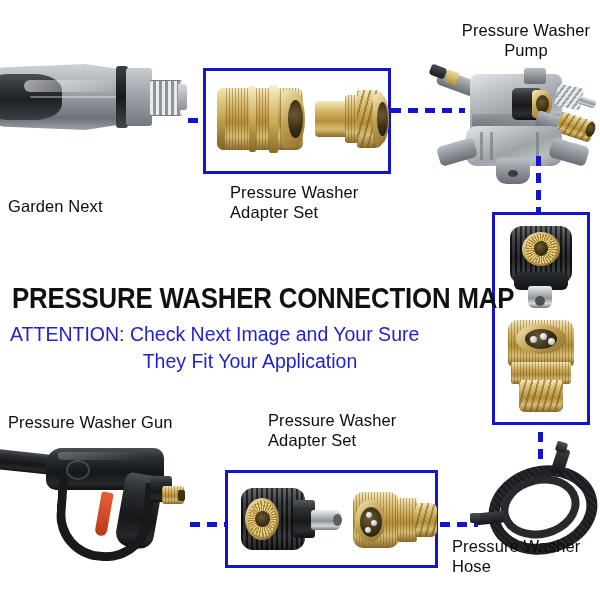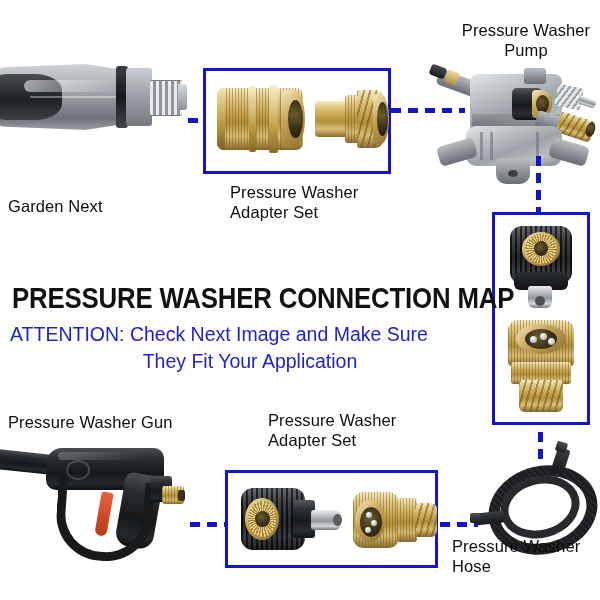--- a/index.html
+++ b/index.html
@@ -244,21 +244,21 @@
     <div class="abs" style="left:48px;top:121px;width:7px;height:7px;background:radial-gradient(circle at 35% 30%,#fff,#9aa0a6);border-radius:50%;"></div>
     <div class="abs" style="left:56px;top:126px;width:7px;height:7px;background:radial-gradient(circle at 35% 30%,#fff,#9aa0a6);border-radius:50%;"></div>
     <div class="abs brKnurl" style="left:19px;top:150px;width:60px;height:22px;border-radius:3px;"></div>
     <div class="abs brThread" style="left:27px;top:168px;width:44px;height:32px;border-radius:3px 3px 6px 6px;"></div>
   </div>
 
   <div class="abs dashV" style="left:538px;top:432px;height:30px;"></div>
 
   <div class="abs title" style="left:12px;top:281px;width:680px;">PRESSURE WASHER CONNECTION MAP</div>
 
-  <div class="abs attn" style="left:10px;top:322px;">ATTENTION: Check Next Image and Make Sure</div>
+  <div class="abs attn" style="left:10px;top:322px;">ATTENTION: Check Next Image and Your Sure</div>
   <div class="abs lbl" style="left:8px;top:412px;width:260px;">Pressure Washer Gun</div>
 
   <div class="abs attn" style="left:10px;top:349px;width:480px;text-align:center;">They Fit Your Application</div>
 
   <div class="abs" style="left:0;top:440px;width:220px;height:130px;">
 
     <div class="abs gunBlk" style="left:-6px;top:12px;width:62px;height:20px;transform:rotate(6deg);border-radius:4px;"></div>
 
     <div class="abs gunBlk" style="left:46px;top:8px;width:118px;height:42px;border-radius:16px 10px 6px 10px;"></div>
     <div class="abs" style="left:58px;top:12px;width:86px;height:8px;background:linear-gradient(90deg,rgba(255,255,255,.22),rgba(255,255,255,0));border-radius:6px;"></div>

